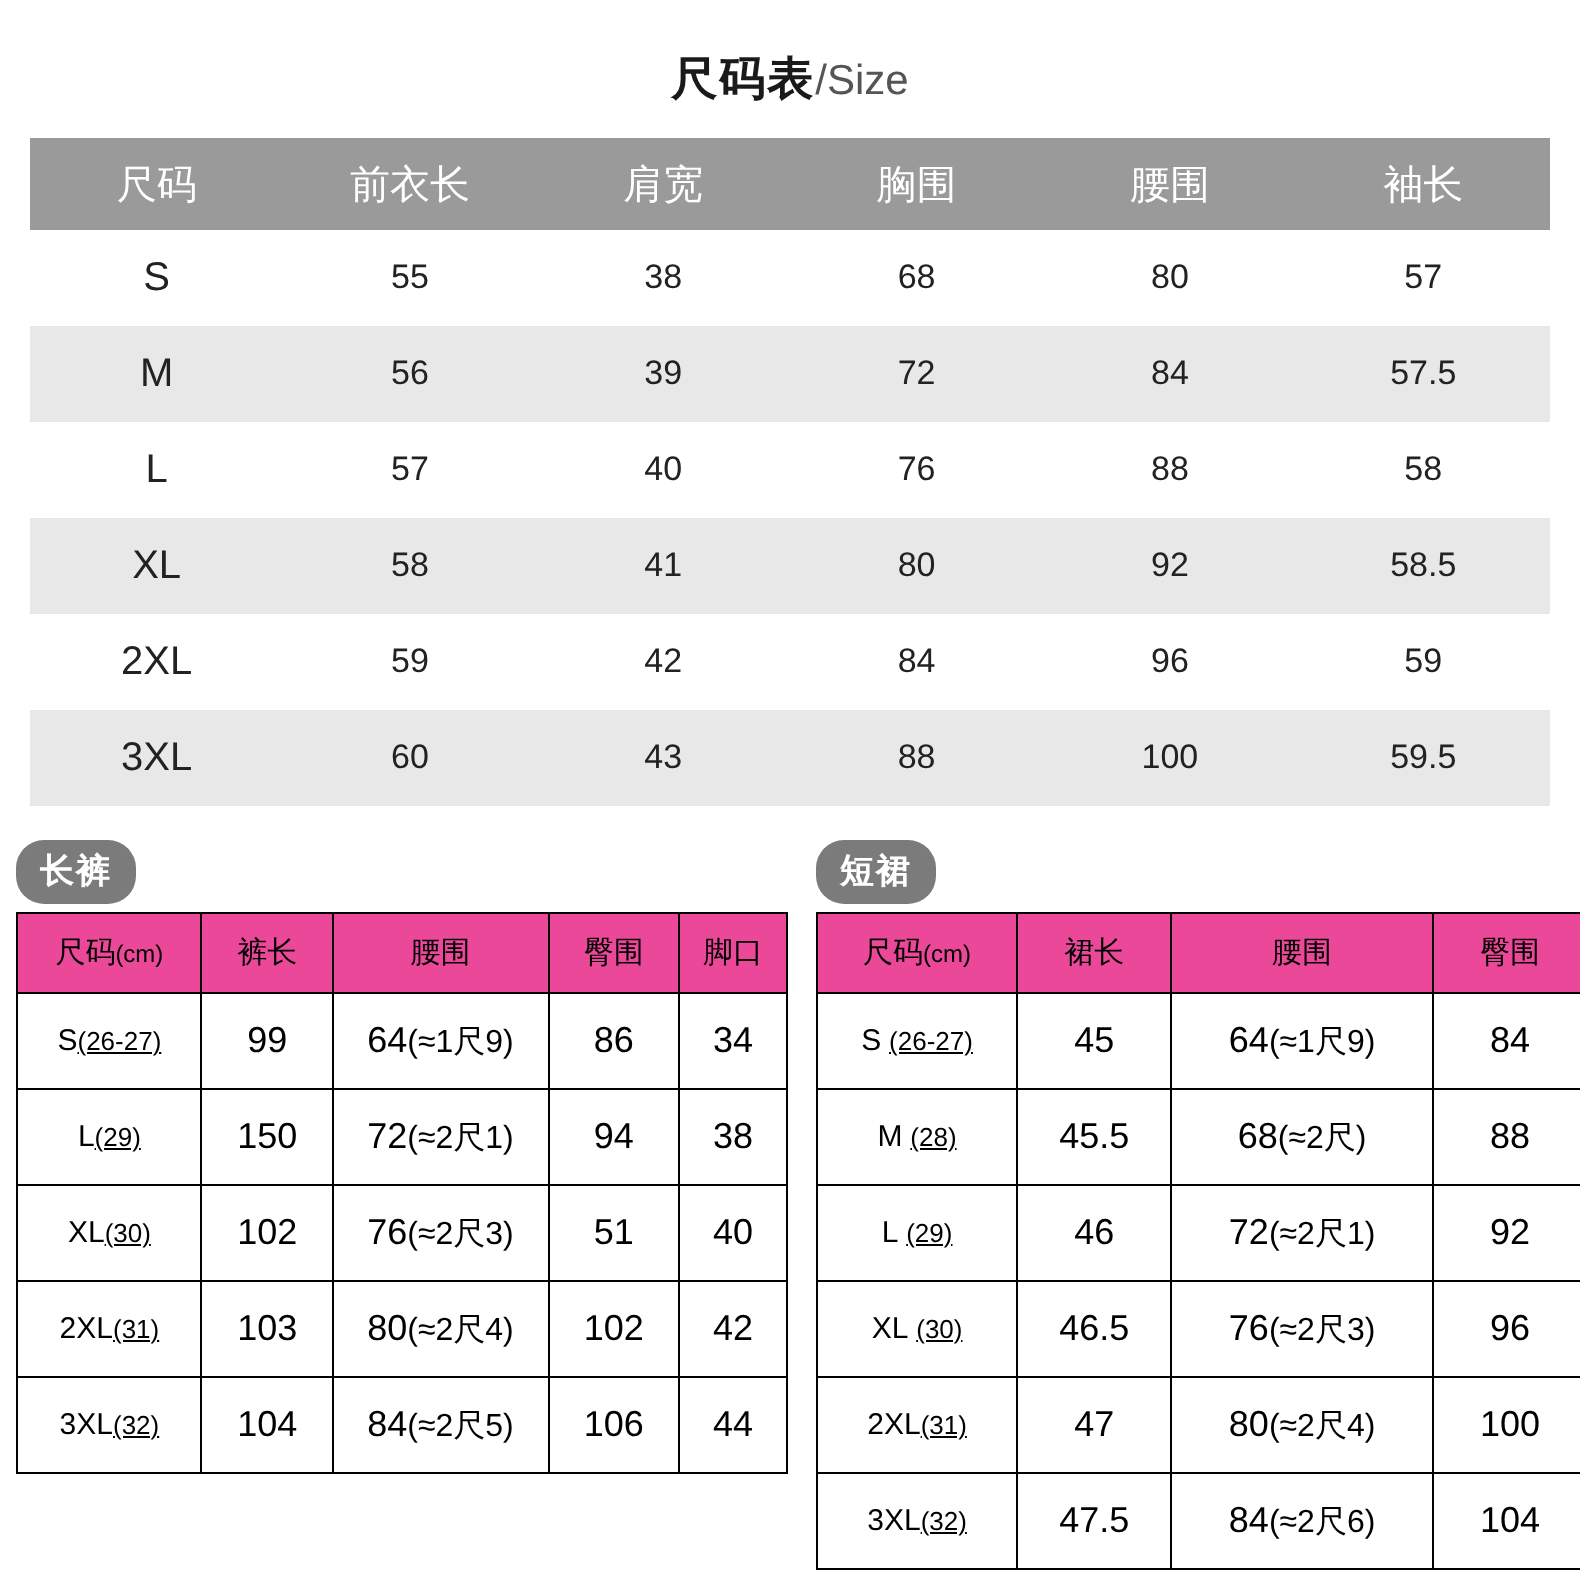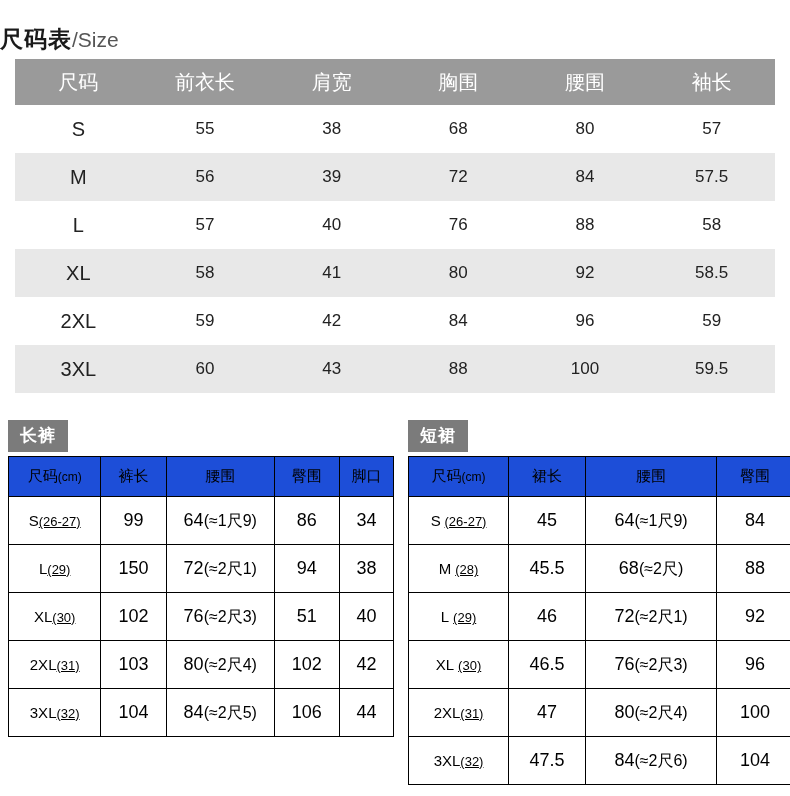--- a/index.html
+++ b/index.html
@@ -11,22 +11,23 @@
     color: #000;
   }
   #page {
     position: relative;
     width: 790px; height: 796px;
     overflow: hidden;
   }
 
   
   .title-wrap {
+    text-align: center;
     padding-top: 24px;
-    padding-bottom: 4px;
+    padding-bottom: 14px;
   }
   .title-cn {
     font-size: 23px;
     font-weight: bold;
     letter-spacing: 1px;
     color: #1a1a1a;
   }
   .title-en {
     font-size: 21px;
     font-weight: normal;
@@ -75,37 +76,38 @@
 
   .tag {
     display: inline-block;
     background: #7b7b7b;
     color: #fff;
     font-size: 17px;
     font-weight: bold;
     padding: 4px 12px 5px 12px;
     margin-bottom: 4px;
     letter-spacing: 1px;
+    border-radius: 14px;
   }
 
   .sub-table {
     width: 100%;
     border-collapse: collapse;
     table-layout: fixed;
   }
   .sub-table th, .sub-table td {
     border: 1px solid #000;
     text-align: center;
     font-weight: normal;
     color: #000;
   }
   .sub-table thead th {
     font-size: 15px;
     height: 40px;
-    background: #1d4ed8;
+    background: #ec4899;
   }
   .sub-table tbody td {
     height: 48px;
     font-size: 18px;
     background: #fff;
   }
   .sub-table tbody td.lbl {
     font-size: 14px;
   }
   .sub-table tbody td.lbl .sz { font-size: 15px; }

